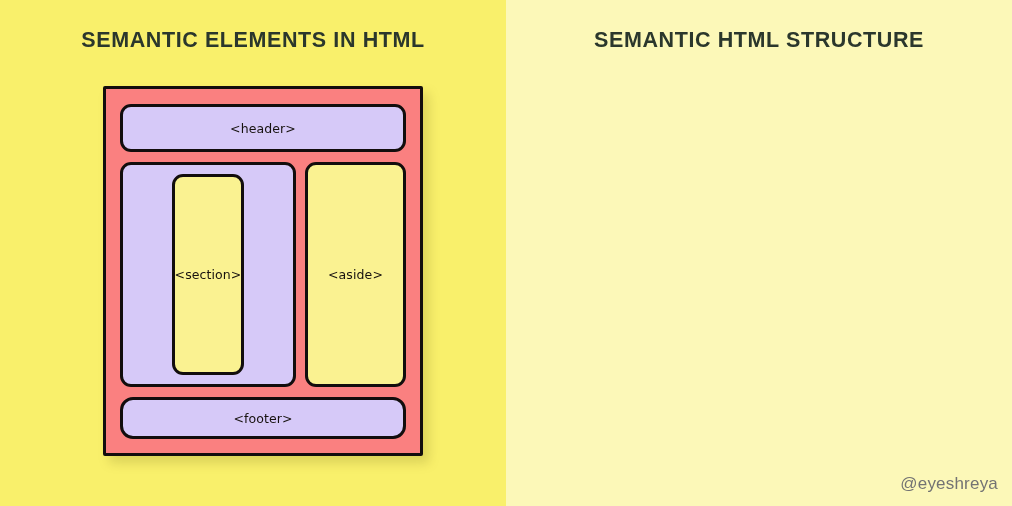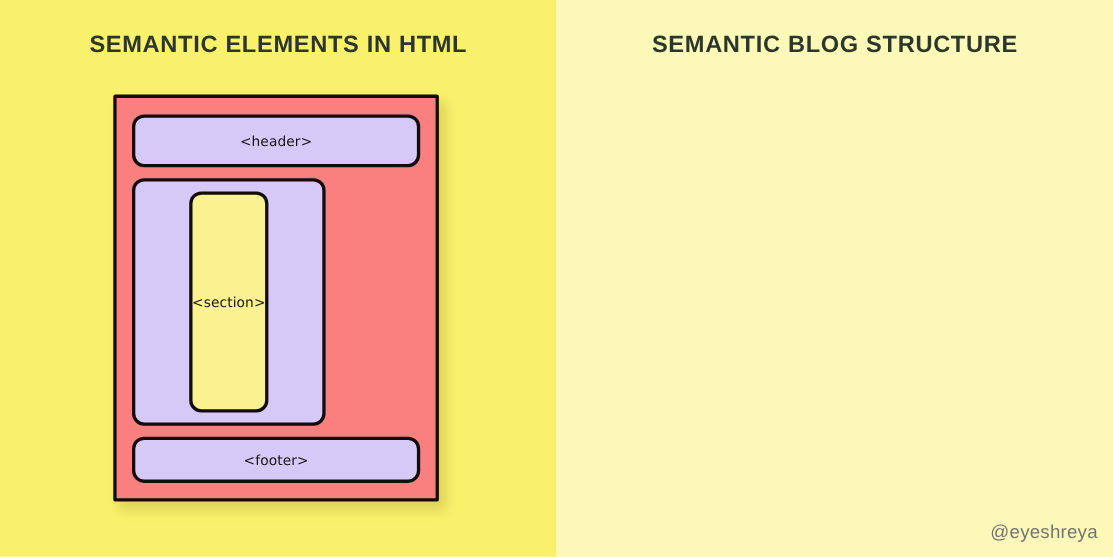--- a/index.html
+++ b/index.html
@@ -51,21 +51,21 @@
     border-radius: 2px;
     box-sizing: border-box;
     box-shadow: 6px 7px 11px rgba(120, 110, 30, 0.22);
     display: flex;
     flex-direction: column;
     padding: 15px 14px 14px 14px;
   }
   .card-left {
     left: 103px;
     top: 86px;
-    width: 296px;
+    width: 320px;
     height: 370px;
     justify-content: space-between;
   }
 
   
   .box {
     border: 3px solid #120D0D;
     border-radius: 11px;
     box-sizing: border-box;
     display: flex;
@@ -99,21 +99,21 @@
     flex: 0 0 176px;
     display: flex;
     flex-direction: column;
     border-radius: 11px;
     padding: 9px;
     gap: 25px;
   }
   .l-inner-box { flex: 1 1 50%; }
   .l-aside { flex: 1 1 auto; }
 
-  .l-footer { height: 42px; flex: none; margin-top: 10px; }
+  .l-footer { height: 42px; flex: none; margin-top: 10px; border-radius: 13px; }
 
   
   .watermark {
     position: absolute;
     right: 14px;
     bottom: 12px;
     font-family: "Liberation Sans", sans-serif;
     font-size: 17px;
     color: #737373;
     letter-spacing: 0.2px;
@@ -136,30 +136,33 @@
 
 
       <div class="l-midrow">
 
         <div class="box fill-purple l-mid-left">
           <div class="box fill-yellow l-inner-box">
             <span class="box-label">&lt;section&gt;</span>
           </div>
         </div>
 
+        <div class="box fill-yellow l-aside">
+          <span class="box-label">&lt;aside&gt;</span>
+        </div>
 
       </div>
 
       <div class="box fill-purple l-footer">
         <span class="box-label">&lt;footer&gt;</span>
       </div>
 
     </div>
   </div>
 
   <div class="panel panel-right">
 
-    <div class="panel-title">SEMANTIC BLOG STRUCTURE</div>
+    <div class="panel-title">SEMANTIC HTML STRUCTURE</div>
 
     <div class="watermark">@eyeshreya</div>
   </div>
 
 </div>
 
 </body></html>

